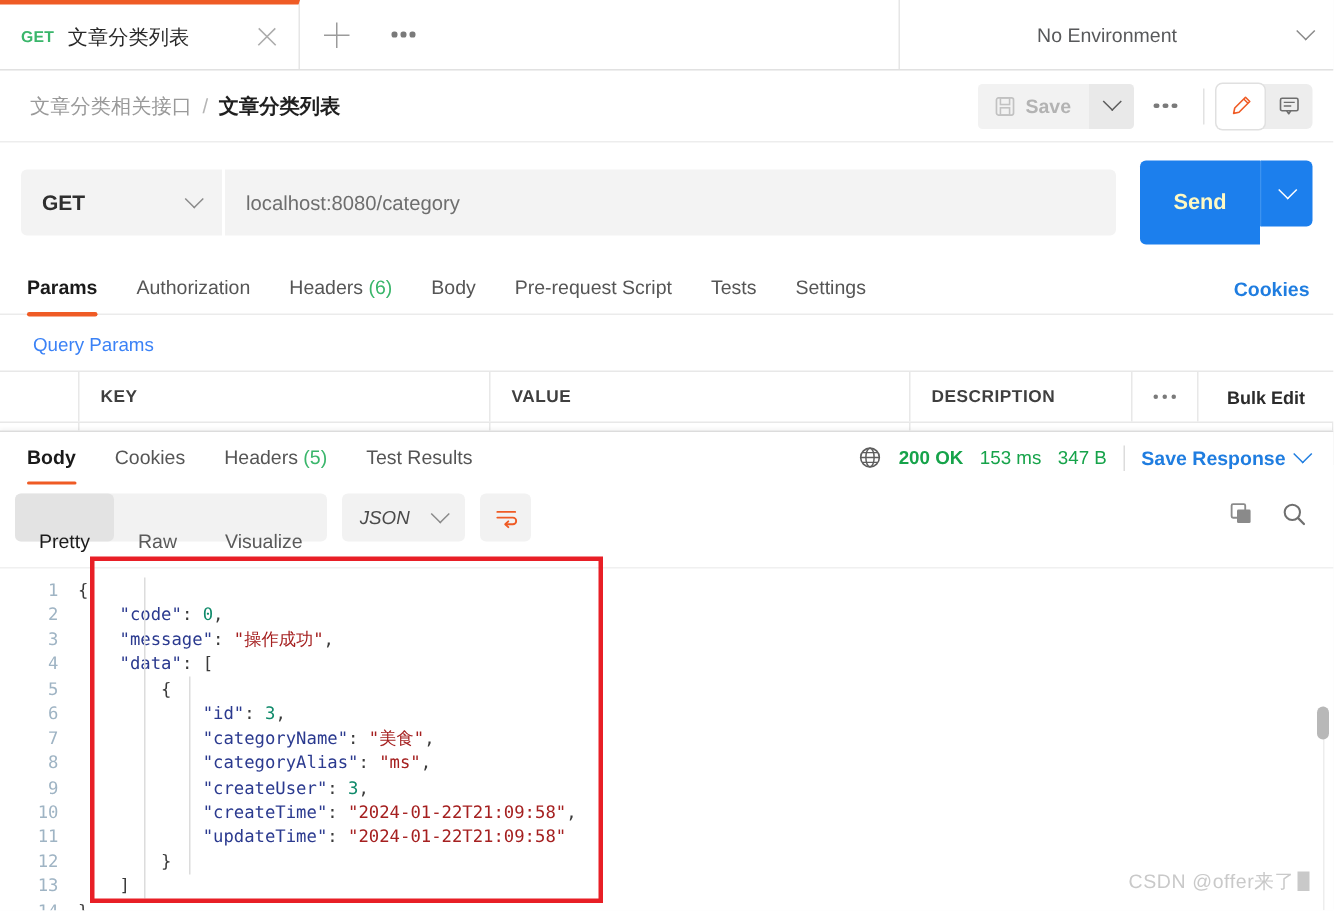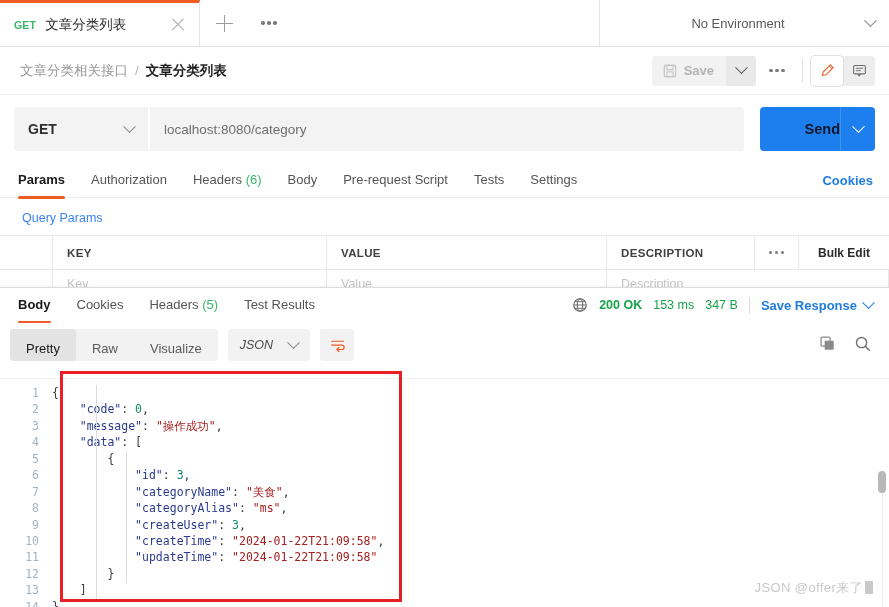--- a/index.html
+++ b/index.html
@@ -117,24 +117,23 @@
     justify-content:space-between; padding:0 14px; cursor:pointer;
   }
   .method-box span { font-size:14px; color:#2f2f2f; font-weight:600;}
   .url-box {
     flex:1; height:44px; background:#f3f3f3; border-radius:0 4px 4px 0;
     display:flex; align-items:center; padding:0 14px; margin-left:2px;
     font-size:13.5px; color:#6e6e6e; cursor:text;
   }
   .send-wrap { display:flex; margin-left:16px; }
   .sendbtn {
-    background:#1c7fed; height:44px; width:80px; border:none; color:#0f172a;
+    background:#1c7fed; height:56px; width:80px; border:none; color:#fef9c3;
     font-size:14.5px; font-weight:700; border-radius:4px 0 0 4px; cursor:pointer;
     font-family:inherit;
-    text-align:right;
   }
   .send-caret {
     background:#1c7fed; height:44px; width:35px; border-radius:0 4px 4px 0;
     display:flex; align-items:center; justify-content:center; cursor:pointer;
     border-left:1px solid #3d93f0;
   }
 
   
   .reqtabs {
     display:flex; align-items:center; padding: 0 14px; margin-top:13px;
@@ -195,21 +194,21 @@
   .status-grp { margin-left:auto; display:flex; align-items:center; gap:11px; padding-right:2px;}
   .st { font-size:12.5px; color:#16a34a; font-weight:600; }
   .st.ms, .st.sz { color:#16a34a; font-weight:400; }
   .save-resp { font-size:13px; color:#1f7de0; font-weight:700; cursor:pointer; display:flex; align-items:center; gap:7px;}
   .vdiv { width:1px; height:17px; background:#dcdcdc; }
 
   
   .fmtbar { display:flex; align-items:center; padding:7px 14px 7px 10px; gap:0; }
   .seg { display:flex; background:#f2f2f2; border-radius:4px; height:32px; }
   .segbtn {
-    padding:4px 16px; height:32px; line-height:32px; font-size:13px;
+    padding:16px 16px; height:32px; line-height:32px; font-size:13px;
     color:#5a5a5a; cursor:pointer; border-radius:4px;
   }
   .segbtn.on { background:#e3e3e3; color:#1b1b1b; }
   .json-sel {
     margin-left:10px; background:#f2f2f2; border-radius:4px; height:32px;
     display:flex; align-items:center; gap:16px; padding:0 12px; cursor:pointer;font-style:italic;
   }
   .json-sel span { font-size:12.5px; color:#4a4a4a; }
   .wrapbtn {
     margin-left:10px; background:#f2f2f2; border-radius:4px; width:34px; height:32px;
@@ -498,16 +497,16 @@
       <div class="sbar">
           <div class="sthumb"></div>
         </div>
     </div>
 
   </div>
 
   <div class="annot"></div>
 
   <div class="watermark">
-    <span>JSON @offer来了</span><span class="wm-block"></span>
+    <span>CSDN @offer来了</span><span class="wm-block"></span>
   </div>
 
 </div>
 
 </body></html>

